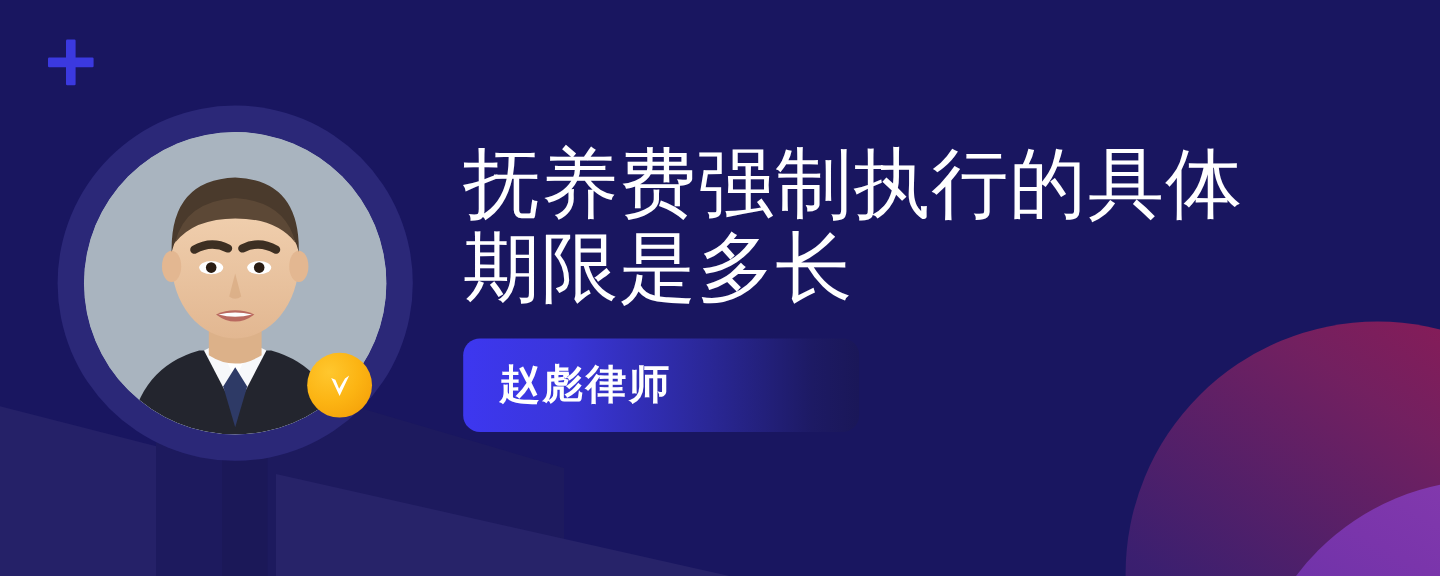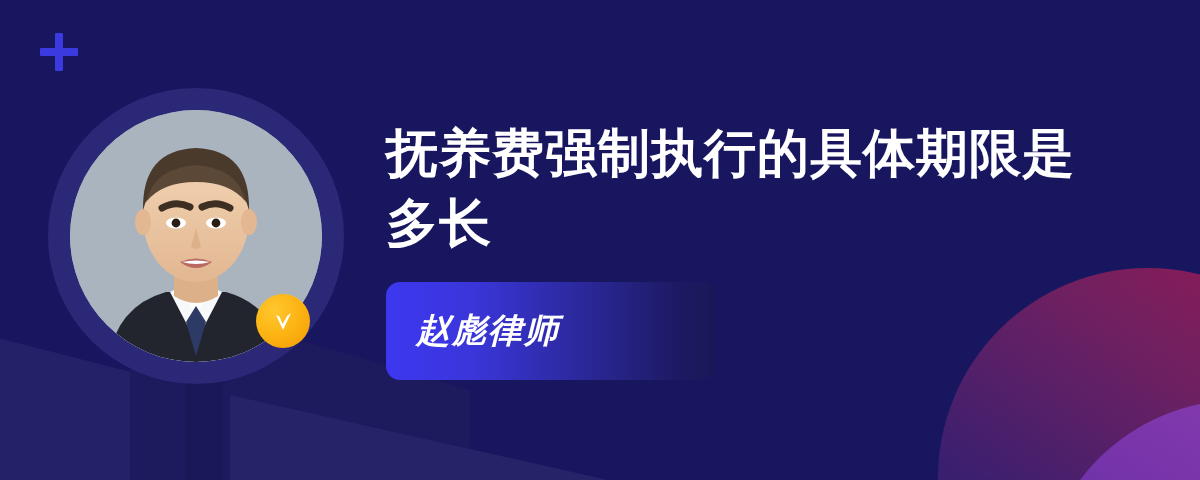--- a/index.html
+++ b/index.html
@@ -139,45 +139,44 @@
 
   
   .content {
     position: absolute;
     left: 386px;
     top: 118px;
     width: 700px;
   }
   .headline {
     color: #ffffff;
-    font-size: 52px;
+    font-size: 64px;
     line-height: 70px;
-    font-weight: bold;
+    font-weight: normal;
     letter-spacing: 1px;
     margin: 0;
     white-space: pre-wrap;
   }
   .lawyer-btn {
     margin-top: 24px;
     width: 330px;
-    height: 98px;
+    height: 78px;
     border: none;
     border-radius: 14px;
     background: linear-gradient(90deg, #3d37f0 0%, #3a36da 26%, #2a2796 62%, #1d1a64 88%, #1a1758 100%);
     color: #ffffff;
     font-size: 34px;
     font-weight: bold;
     font-family: "Liberation Sans", "DejaVu Sans", sans-serif;
     letter-spacing: 2px;
     text-align: left;
     padding: 0 0 0 30px;
     display: flex;
     align-items: center;
     cursor: pointer;
-    font-style: italic;
   }
 </style>
 </head>
 <body>
 
 <div id="banner">
 
   <div class="bg-layer">
     <div class="deco-circle-mag"></div>
     <div class="deco-circle-purple"></div>

